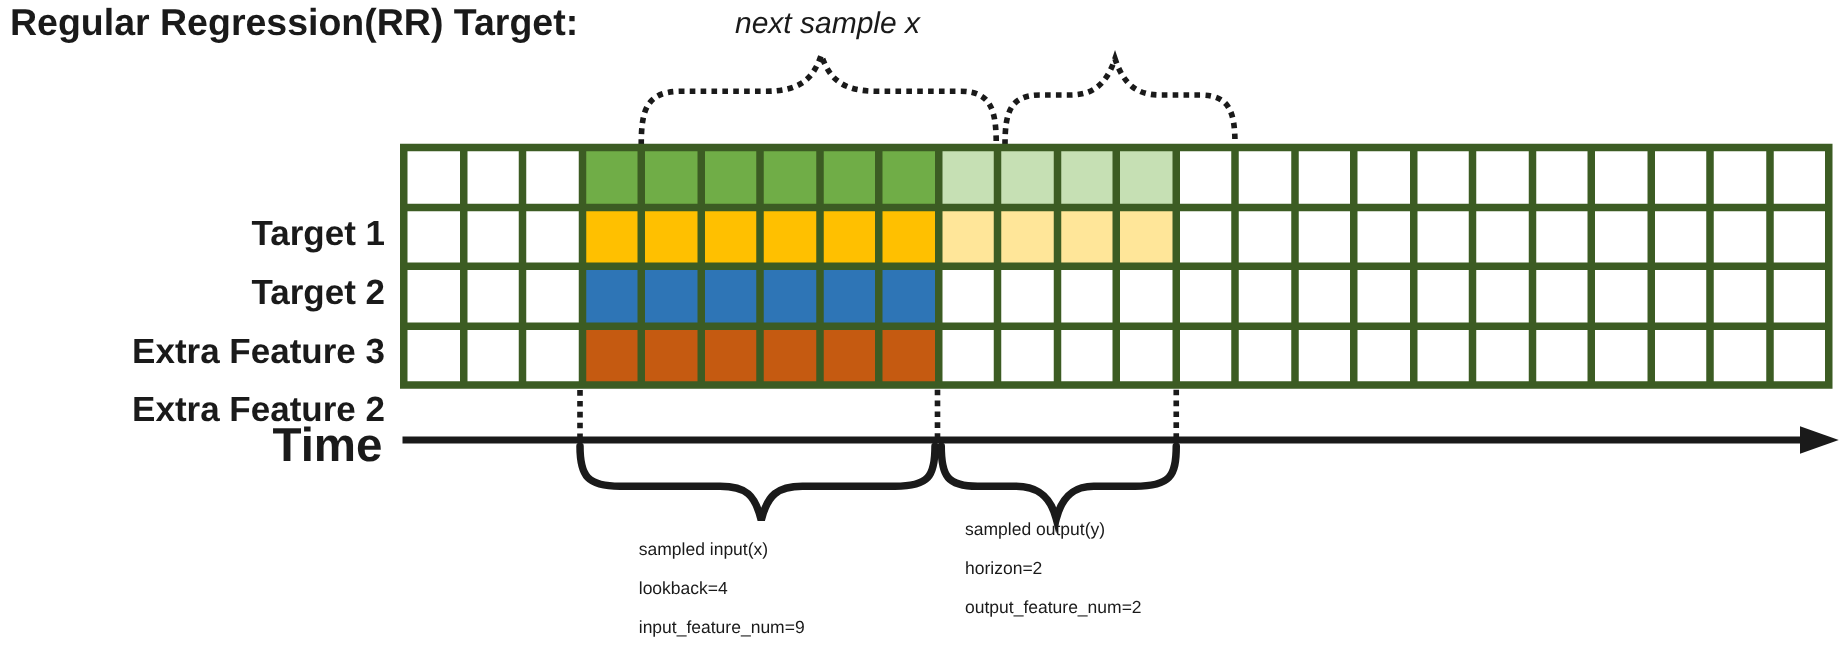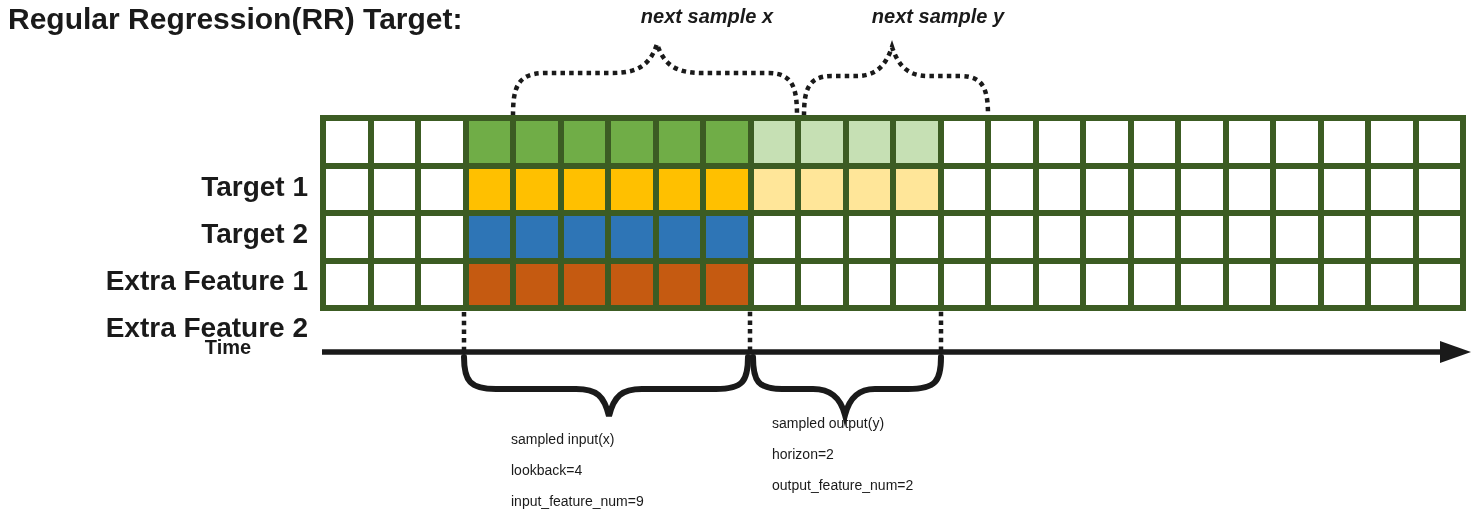--- a/index.html
+++ b/index.html
@@ -17,25 +17,24 @@
   #diagram-title {
     left: 8px; top: 2px;
     font-size: 30px;
     font-weight: 700;
     letter-spacing: 0px;
   }
 
   .next-sample-label {
     top: 5px;
     transform: translateX(-50%);
-    font-size: 20px;
+    font-size: 24px;
     font-style: italic;
-    font-weight: 700;
+    font-weight: 400;
     white-space: nowrap;
-    margin-left: 45px;
   }
   #next-sample-x-label { left: 662px; }
   #next-sample-y-label { left: 893px; }
 
   .row-label {
     right: 1168px;
     width: 300px;
     text-align: right;
     font-size: 28px;
     font-weight: 700;
@@ -53,22 +52,22 @@
     grid-template-rows: repeat(4, 1fr);
     gap: 6px;
     padding: 6px;
     box-sizing: border-box;
   }
   .cell { background: var(--cell-white, #ffffff); }
 
   #time-label {
     left: 150px; top: 336px;
     width: 156px;
-    text-align: center;
-    font-size: 20px;
+    text-align: right;
+    font-size: 38px;
     font-weight: 700;
   }
 
   .caption {
     font-size: 14px;
     font-weight: 400;
     line-height: 31px;
     white-space: nowrap;
   }
   #input-caption  { left: 511px; top: 424px; }
@@ -95,25 +94,24 @@
     <polygon points="1440,341 1471,352 1440,363" fill="var(--ink)"></polygon>
 
     <path d="M 464 357 C 464 381 470 389 496 389 L 576 389 C 597 389 604 396 609 416 C 614 396 622 389 642 389 L 716 389 C 743 389 748 381 748 357" fill="none" stroke="var(--ink)" stroke-width="6" stroke-linecap="round"></path>
 
     <path d="M 753 357 C 753 381 758 389 782 389 L 813 389 C 829 389 840 396 845 415 C 850 396 860 389 875 389 L 908 389 C 936 389 941 381 941 357" fill="none" stroke="var(--ink)" stroke-width="6" stroke-linecap="round"></path>
   </svg>
 
   <div id="diagram-title" class="abs">Regular Regression(RR) Target:</div>
 
   <div id="next-sample-x-label" class="abs next-sample-label">next sample x</div>
-  <div id="next-sample-y-label" class="abs next-sample-label">next sample y</div>
 
   <div class="abs row-label" style="top:128px">Target 1</div>
   <div class="abs row-label" style="top:175px">Target 2</div>
-  <div class="abs row-label" style="top:222px">Extra Feature 1</div>
+  <div class="abs row-label" style="top:222px">Extra Feature 3</div>
   <div class="abs row-label" style="top:269px">Extra Feature 2</div>
 
   <div id="cells-grid" class="abs">
       <div class="cell"></div>
       <div class="cell"></div>
       <div class="cell"></div>
       <div class="cell" style="background: rgb(112, 173, 71);"></div>
       <div class="cell" style="background: rgb(112, 173, 71);"></div>
       <div class="cell" style="background: rgb(112, 173, 71);"></div>
       <div class="cell" style="background: rgb(112, 173, 71);"></div>

